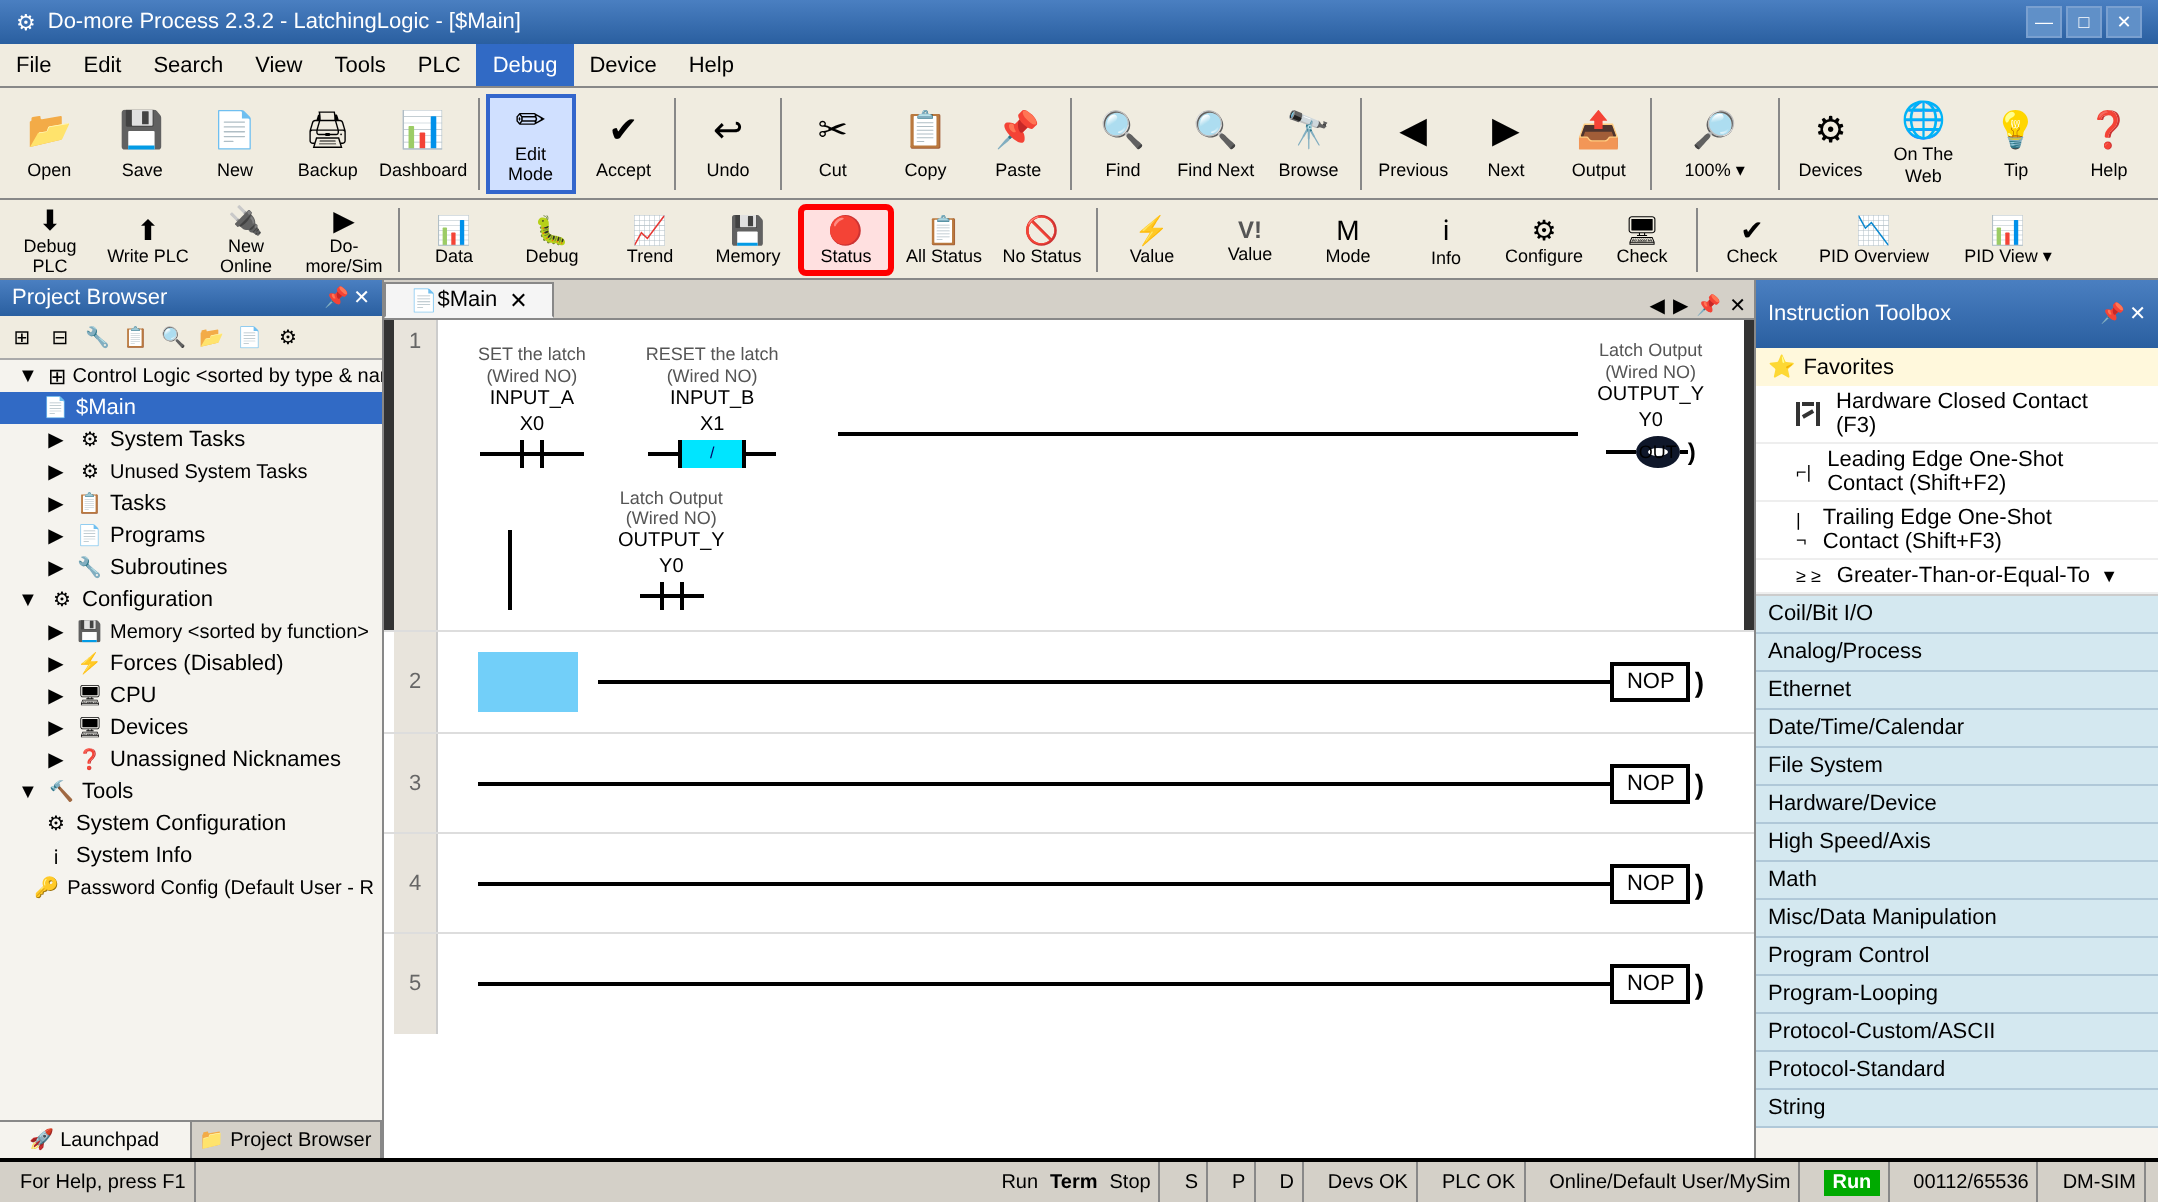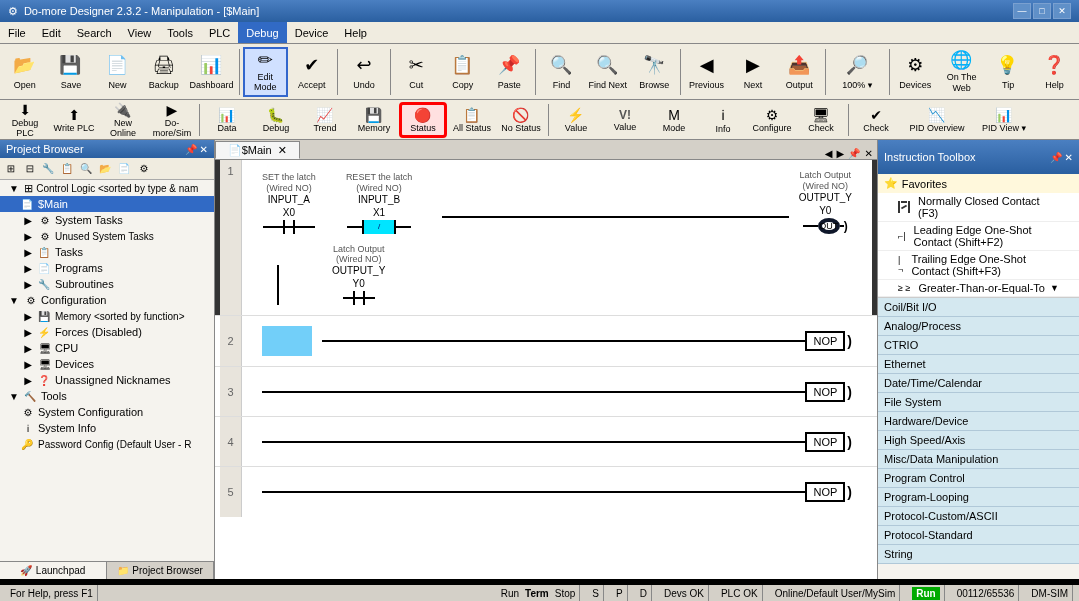--- a/index.html
+++ b/index.html
@@ -24,21 +24,21 @@
 
     
     #toolbar2 { background: #f0ece0; height: 40px; display: flex; align-items: center; border-bottom: 1px solid #888; padding: 1px; gap: 1px; }
     .tb-btn2 { display: flex; flex-direction: column; align-items: center; justify-content: center; width: 48px; height: 36px; cursor: pointer; border: 1px solid transparent; padding: 1px; font-size: 9px; color: #000; text-align: center; }
     .tb-icon2 { font-size: 14px; }
 
     
     #main-area { display: flex; height: calc(601px - 22px - 22px - 56px - 40px - 22px); }
 
     
-    #project-browser { width: 215px; background: #f5f3ee; border-right: 1px solid #888; display: flex; flex-direction: column; }
+    #project-browser { width: 192px; background: #f5f3ee; border-right: 1px solid #888; display: flex; flex-direction: column; }
     #pb-header { background: linear-gradient(to bottom, #4a7fc1, #2a5fa0); color: white; padding: 2px 6px; font-size: 11px; display: flex; justify-content: space-between; align-items: center; height: 18px; }
     #pb-toolbar { background: #f0ece0; border-bottom: 1px solid #aaa; padding: 2px; display: flex; gap: 1px; height: 22px; align-items: center; }
     #pb-toolbar .pb-tb-btn { width: 18px; height: 18px; display: flex; align-items: center; justify-content: center; cursor: pointer; border: 1px solid transparent; font-size: 10px; }
     #pb-content { flex: 1; overflow-y: auto; overflow-x: hidden; }
     .tree-item { padding: 1px 4px; cursor: pointer; display: flex; align-items: center; gap: 3px; font-size: 11px; color: #000; white-space: nowrap; }
     .tree-item.selected { background: #316ac5; color: white; }
     .tree-item .icon { width: 14px; height: 14px; display: inline-flex; align-items: center; justify-content: center; font-size: 10px; flex-shrink: 0; }
     .tree-indent { display: inline-block; }
     #pb-footer { display: flex; border-top: 1px solid #888; }
     #pb-footer .tab { flex: 1; padding: 3px; text-align: center; cursor: pointer; font-size: 10px; background: #d4d0c8; border-right: 1px solid #888; }
@@ -55,36 +55,36 @@
     #instr-toolbox { width: 202px; background: #f5f3ee; border-left: 1px solid #888; display: flex; flex-direction: column; }
     #it-header { background: linear-gradient(to bottom, #4a7fc1, #2a5fa0); color: white; padding: 2px 6px; font-size: 11px; display: flex; justify-content: space-between; height: 34px; align-items: center; }
     .it-section { border-bottom: 1px solid #ccc; }
     .it-section-header { padding: 3px 6px; font-size: 11px; cursor: pointer; display: flex; align-items: center; gap: 4px; }
     .it-section-header.favorites { background: #fff8dc; }
     .it-item { padding: 2px 20px; font-size: 11px; cursor: pointer; display: flex; align-items: center; gap: 4px; background: white; border-bottom: 1px solid #eee; }
     .it-item.selected { background: #316ac5; color: white; }
     .it-category { padding: 3px 6px; font-size: 11px; cursor: pointer; background: #d4e8f0; border-bottom: 1px solid #b0c8d8; display: flex; align-items: center; }
 
     
-    #statusbar { background: #d4d0c8; border-top: 6px solid #000000; height: 22px; display: flex; align-items: center; padding: 0 6px; font-size: 10px; gap: 8px; }
+    #statusbar { background: #d4d0c8; border-top: 2px solid #000000; height: 22px; display: flex; align-items: center; padding: 0 6px; font-size: 10px; gap: 8px; }
     .sb-item { padding: 0 4px; border-right: 1px solid #888; height: 100%; display: flex; align-items: center; }
     .sb-run { background: #00aa00; color: white; padding: 1px 4px; font-weight: bold; }
 
     
     ::-webkit-scrollbar { width: 12px; height: 12px; }
     ::-webkit-scrollbar-track { background: #f0ece0; }
     ::-webkit-scrollbar-thumb { background: #aaa8a0; border: 1px solid #888; }
   </style>
 </head>
 <body>
 
 <div id="titlebar">
   <div class="title">
     <span>⚙</span>
-    <span>Do-more Designer 2.3.2 - Manipulation - [$Main]</span>
+    <span>Do-more Process 2.3.2 - LatchingLogic - [$Main]</span>
   </div>
   <div class="window-controls">
     <div class="win-btn">—</div>
     <div class="win-btn">□</div>
     <div class="win-btn">✕</div>
   </div>
 </div>
 
 <div id="menubar">
   <div class="menu-item">File</div>
@@ -474,21 +474,21 @@
               </div>
 
               <div style="flex:1; height:2px; background:#000; align-self:center; margin-top:30px;"></div>
 
               <div style="display:flex; flex-direction:column; align-items:center; margin-left:10px;">
                 <div style="font-size:9px; color:#555; text-align:center; line-height:1.2;">Latch Output<br><span>(Wired NO)</span></div>
                 <div style="font-size:10px; color:#000; margin-bottom:2px;">OUTPUT_Y</div>
                 <div style="font-size:10px; margin-bottom:2px;">Y0</div>
                 <div style="display:flex; align-items:center;">
                   <div style="width:15px; height:2px; background:#000;"></div>
-                  <div style="width:22px; height:16px; border:4px solid #0f172a; border-radius:50%; display:flex; align-items:center; justify-content:center; font-size:9px; background:white;">OUT</div>
+                  <div style="width:22px; height:16px; border:6px solid #0f172a; border-radius:50%; display:flex; align-items:center; justify-content:center; font-size:9px; background:white;">OUT</div>
                   <div style="width:4px; height:2px; background:#000;"></div>
                   <div style="font-size:12px; font-weight:bold;">)</div>
                 </div>
               </div>
             </div>
 
             <div style="display:flex; align-items:flex-end; margin-top:10px; margin-left:5px;">
 
               <div style="position:relative; width:60px; height:40px; margin-right:5px;">
                 <div style="position:absolute; left:10px; top:0; width:2px; height:40px; background:#000;"></div>
@@ -587,21 +587,21 @@
 
 
         <div class="it-item">
           <span style="display:inline-flex;align-items:center;margin-right:4px;color:#333;">
             <span style="display:inline-block;width:2px;height:12px;background:#333;margin-right:1px;"></span>
             <span style="display:inline-block;width:6px;height:12px;border-top:2px solid #333;position:relative;">
                 <span style="position:absolute;top:3px;left:0;width:6px;height:2px;background:#333;transform:rotate(-30deg);transform-origin:center;"></span>
               </span>
             <span style="display:inline-block;width:2px;height:12px;background:#333;margin-left:1px;"></span>
           </span>
-          <span>Normally Closed Contact (F3)</span>
+          <span>Hardware Closed Contact (F3)</span>
         </div>
 
         <div class="it-item">
           <span style="margin-right:4px;font-size:9px;">⌐|</span>
           <span>Leading Edge One-Shot Contact (Shift+F2)</span>
         </div>
 
         <div class="it-item">
           <span style="margin-right:4px;font-size:9px;">|¬</span>
           <span>Trailing Edge One-Shot Contact (Shift+F3)</span>
@@ -614,36 +614,36 @@
         </div>
       </div>
 
       <div class="it-category">
         <span>Coil/Bit I/O</span>
       </div>
       <div class="it-category">
         <span>Analog/Process</span>
       </div>
       <div class="it-category">
-        <span>CTRIO</span>
-      </div>
-      <div class="it-category">
         <span>Ethernet</span>
       </div>
       <div class="it-category">
         <span>Date/Time/Calendar</span>
       </div>
       <div class="it-category">
         <span>File System</span>
       </div>
       <div class="it-category">
         <span>Hardware/Device</span>
       </div>
       <div class="it-category">
         <span>High Speed/Axis</span>
+      </div>
+      <div class="it-category">
+        <span>Math</span>
       </div>
       <div class="it-category">
         <span>Misc/Data Manipulation</span>
       </div>
       <div class="it-category">
         <span>Program Control</span>
       </div>
       <div class="it-category">
         <span>Program-Looping</span>
       </div>

